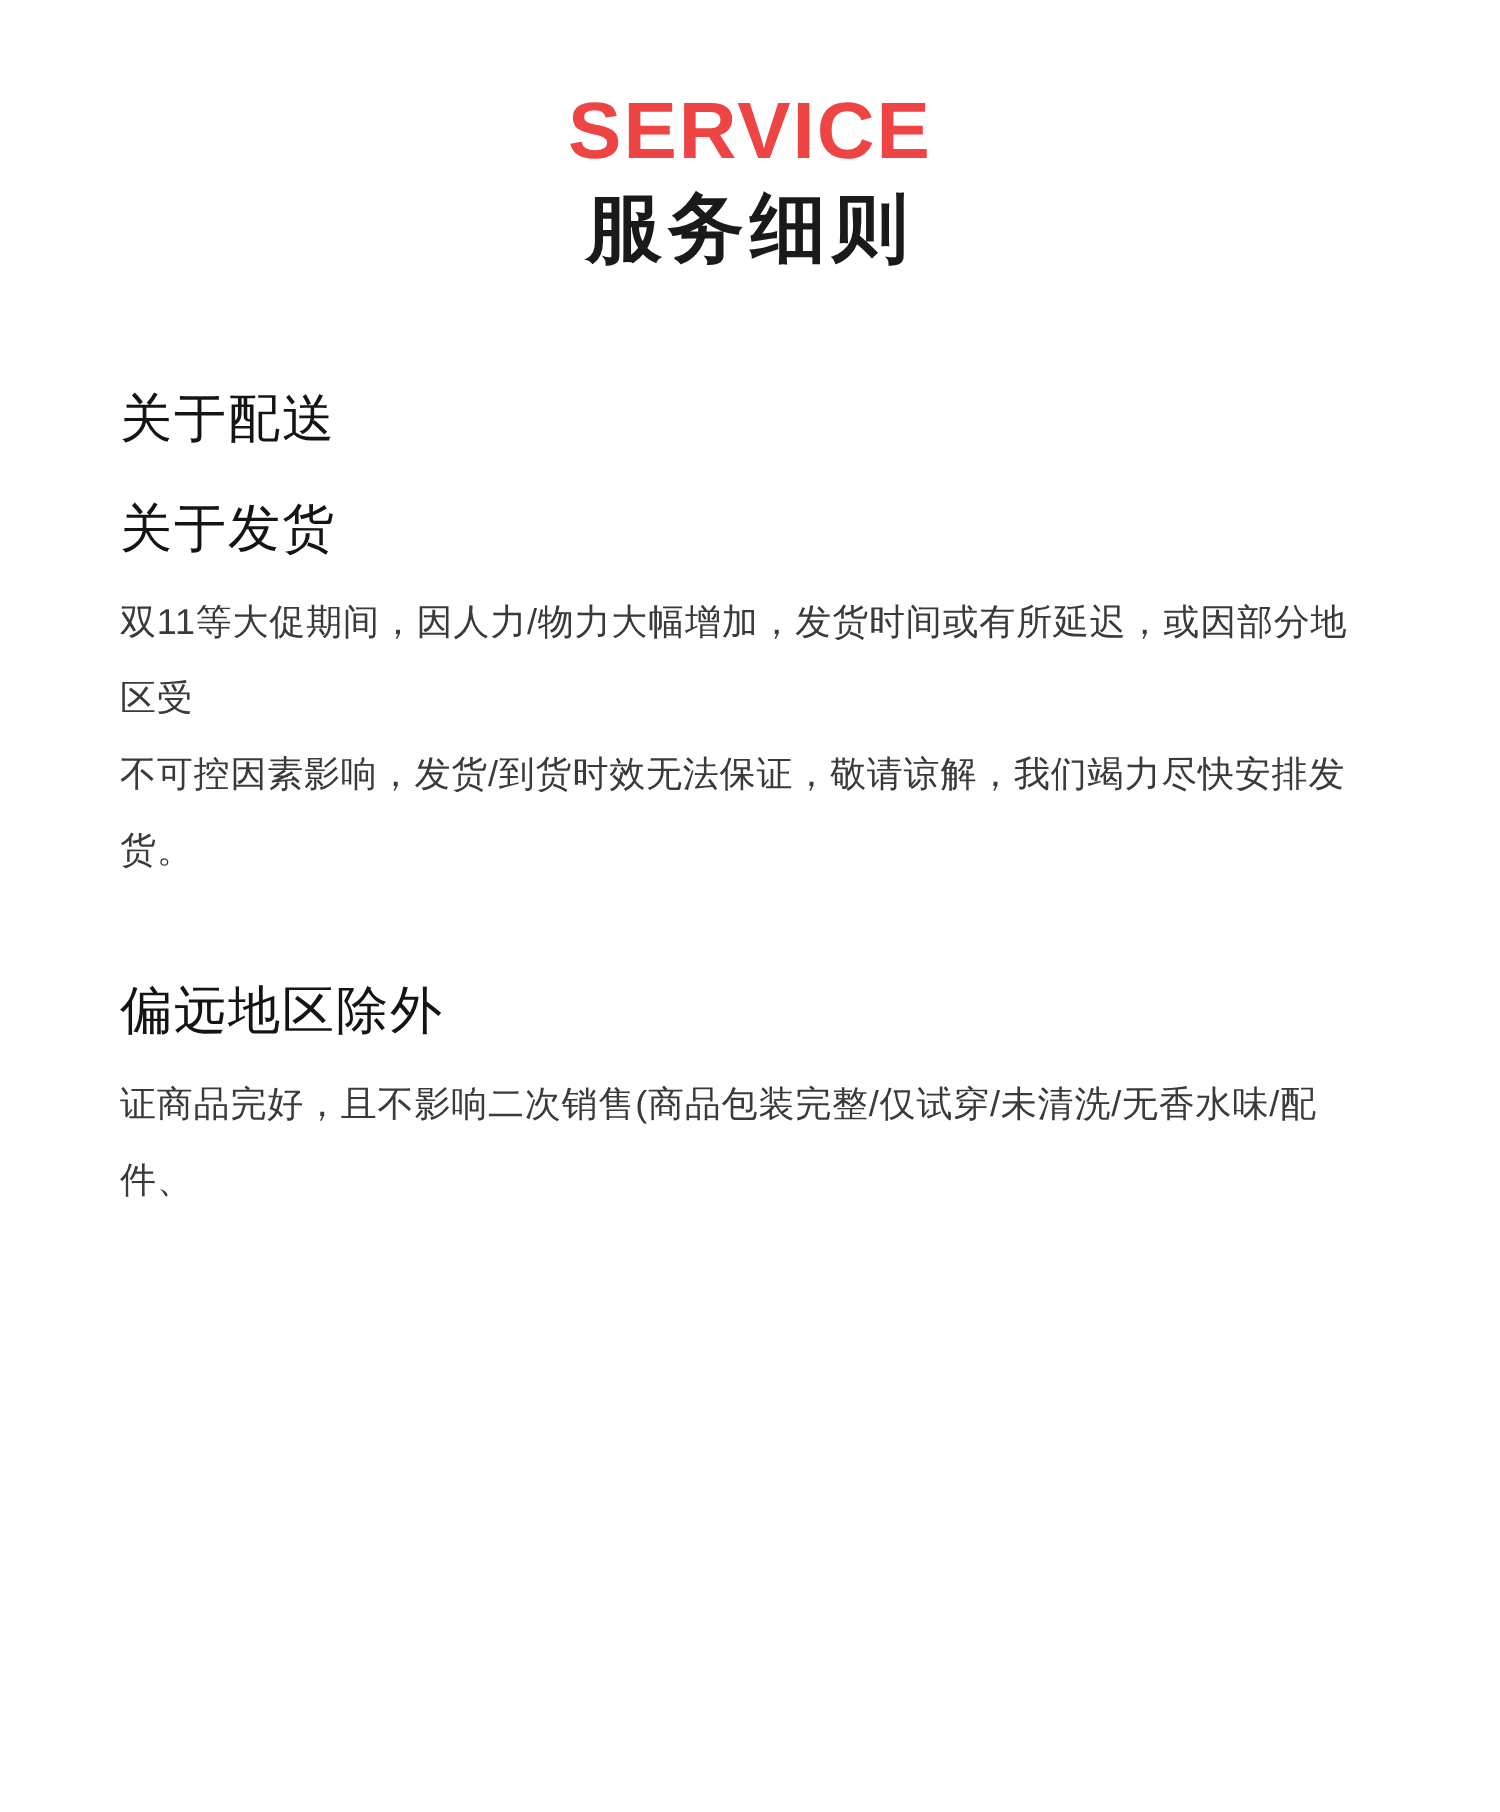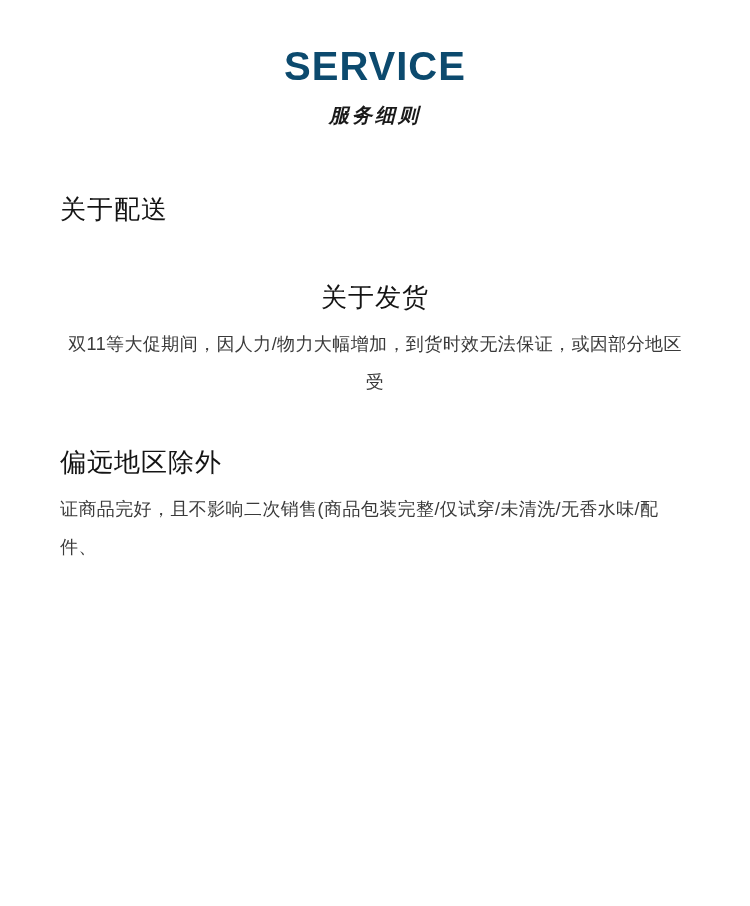--- a/index.html
+++ b/index.html
@@ -19,37 +19,36 @@
   }
   .header {
     text-align: center;
     padding-top: 42px;
   }
   .title {
     font-size: 40px;
     line-height: 48px;
     font-weight: 700;
     letter-spacing: 1px;
-    color: #0c4a6e;
+    color: #ef4444;
   }
   .subtitle {
     margin-top: 8px;
-    font-size: 20px;
+    font-size: 38px;
     line-height: 35px;
     font-weight: 600;
     letter-spacing: 3px;
     color: #1a1a1a;
-    font-style: italic;
   }
   .section {
     margin-left: 60px;
     margin-right: 60px;
   }
   .section-delivery { margin-top: 60px; }
-  .section-shipping { margin-top: 56px; text-align: center; }
+  .section-shipping { margin-top: 23px; }
   .section-returns  { margin-top: 45px; }
   .section-heading {
     font-size: 26px;
     line-height: 32px;
     font-weight: 400;
     letter-spacing: 1px;
     color: #141414;
   }
   .section-body {
     margin-top: 12px;
@@ -72,21 +71,22 @@
     <div class="subtitle">服务细则</div>
   </div>
 
   <div class="section section-delivery">
     <div class="section-heading">关于配送</div>
   </div>
 
   <div class="section section-shipping">
     <div class="section-heading">关于发货</div>
     <div class="section-body">
-        <div class="body-line">双11等大促期间，因人力/物力大幅增加，到货时效无法保证，或因部分地区受</div>
+        <div class="body-line">双11等大促期间，因人力/物力大幅增加，发货时间或有所延迟，或因部分地区受</div>
+        <div class="body-line">不可控因素影响，发货/到货时效无法保证，敬请谅解，我们竭力尽快安排发货。</div>
       </div>
   </div>
 
   <div class="section section-returns">
     <div class="section-heading">偏远地区除外</div>
     <div class="section-body">
         <div class="body-line">证商品完好，且不影响二次销售(商品包装完整/仅试穿/未清洗/无香水味/配件、</div>
       </div>
   </div>
 

